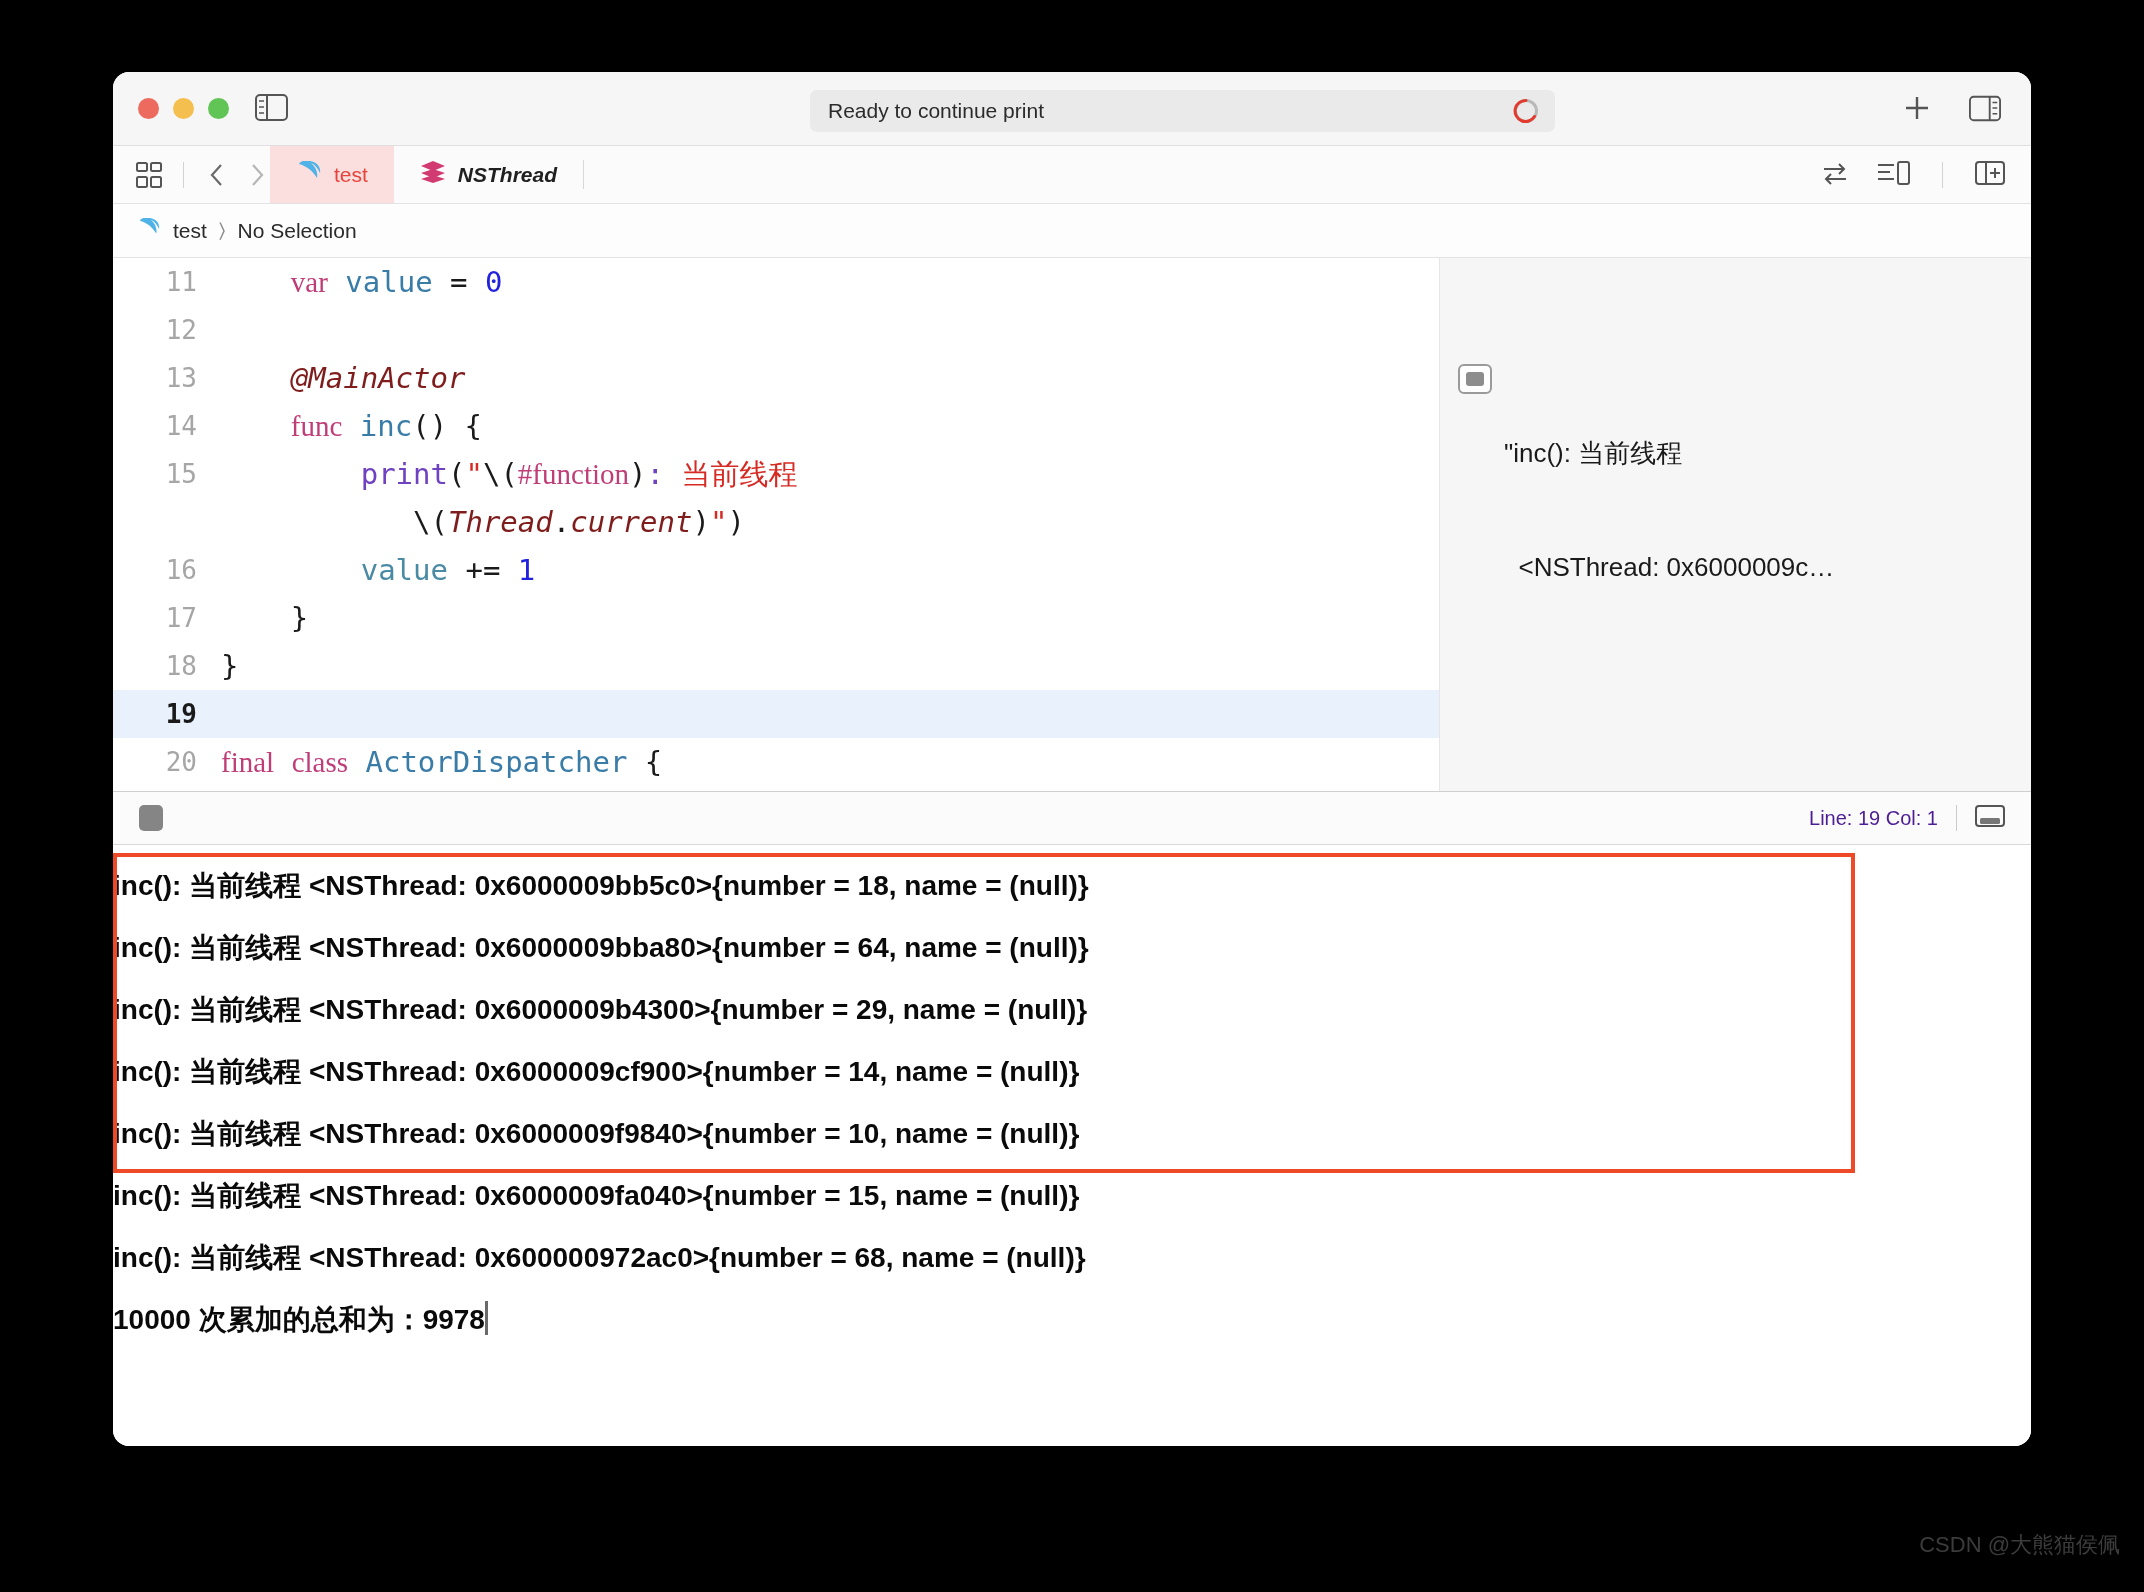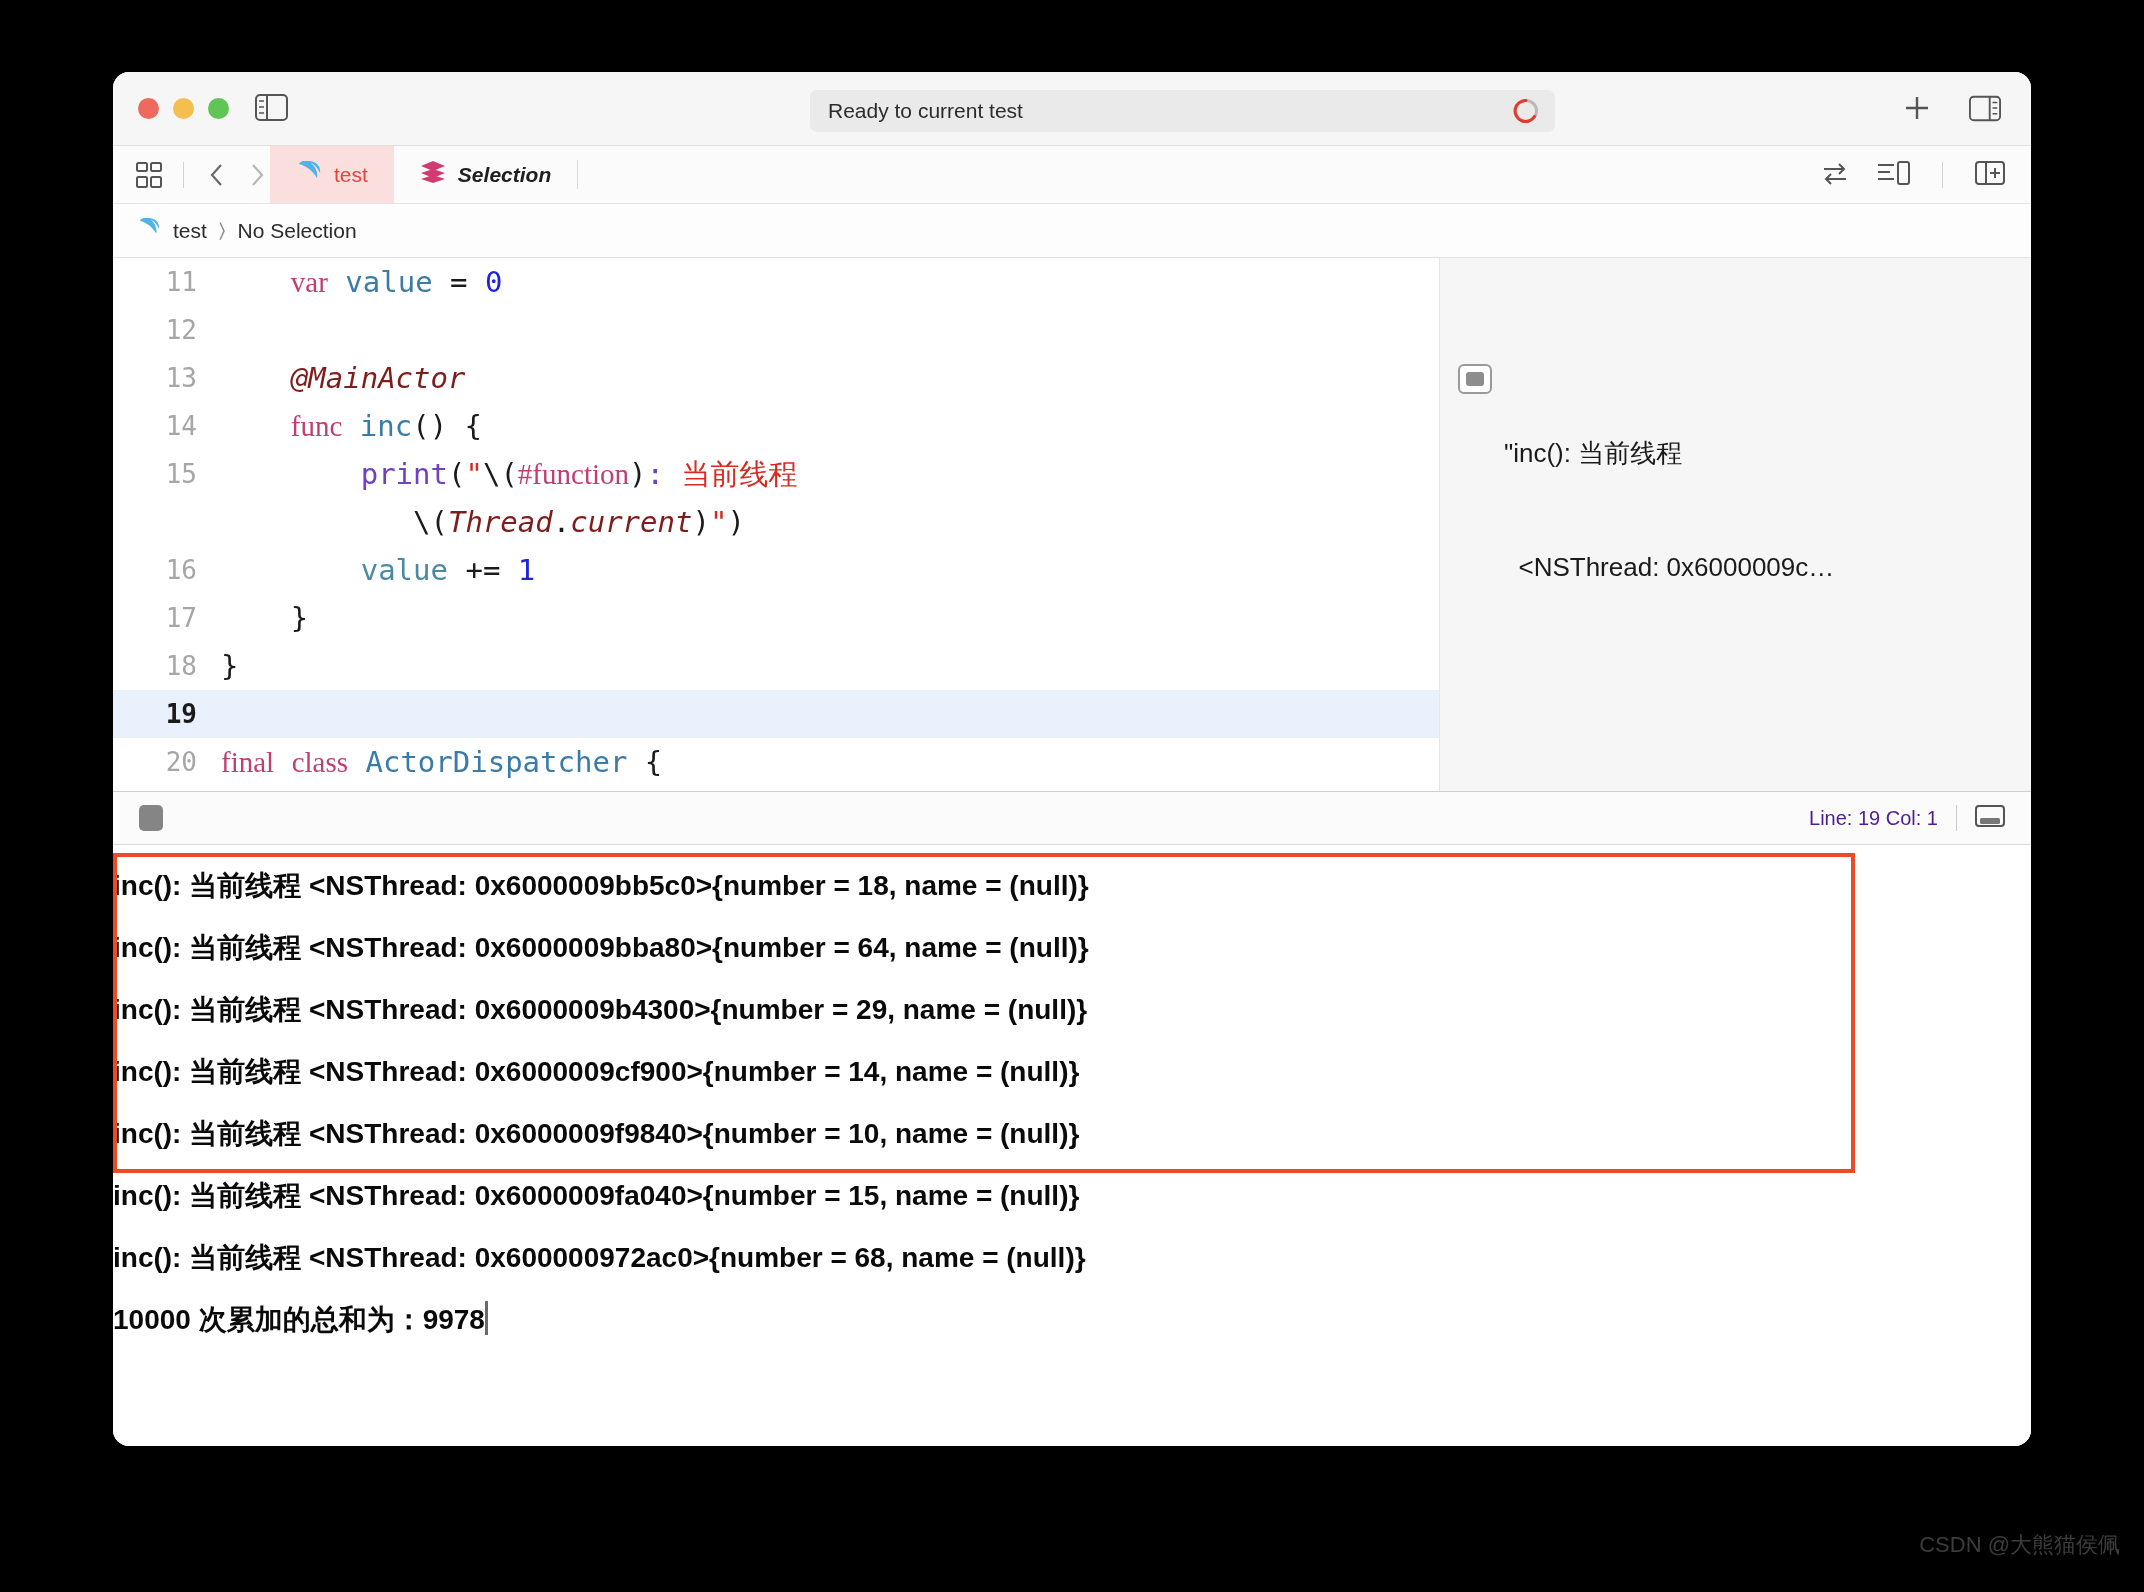--- a/index.html
+++ b/index.html
@@ -348,21 +348,21 @@
         <svg width="33" height="27" viewBox="0 0 33 27">
           <rect x="1" y="1" width="31" height="25" rx="4" fill="none" stroke="#555" stroke-width="2"></rect>
           <line x1="12" y1="1" x2="12" y2="26" stroke="#555" stroke-width="2"></line>
           <line x1="4" y1="7" x2="9" y2="7" stroke="#555" stroke-width="1.6"></line>
           <line x1="4" y1="13" x2="9" y2="13" stroke="#555" stroke-width="1.6"></line>
           <line x1="4" y1="19" x2="9" y2="19" stroke="#555" stroke-width="1.6"></line>
         </svg>
       </div>
 
       <div class="statusbar">
-        <div class="statusbar-text">Ready to current test</div>
+        <div class="statusbar-text">Ready to continue print</div>
         <div class="status-spinner">
           <svg width="26" height="26" viewBox="0 0 26 26">
             <circle cx="13" cy="13" r="10.5" fill="none" stroke="#b9b9b9" stroke-width="3"></circle>
             <path d="M13 2.5 A10.5 10.5 0 1 0 21.5 18.5" fill="none" stroke="#e23b2e" stroke-width="3" stroke-linecap="round"></path>
           </svg>
         </div>
       </div>
 
       <div class="tb-right">
         <div class="tb-btn">
@@ -416,21 +416,21 @@
       </div>
 
       <div class="tab dispatch">
         <span>
           <svg width="26" height="24" viewBox="0 0 26 24">
             <path d="M13 1 L25 6 L13 11 L1 6 Z" fill="#d13b72"></path>
             <path d="M13 9 L25 13 L13 18 L1 13 Z" fill="#d13b72"></path>
             <path d="M13 15 L25 19 L13 23 L1 19 Z" fill="#d13b72"></path>
           </svg>
         </span>
-        <span>Selection</span>
+        <span>NSThread</span>
       </div>
 
       <div class="tab-sep"></div>
 
       <div class="tabbar-right">
         <div>
           <svg width="30" height="26" viewBox="0 0 30 26">
             <path d="M4 9 H24 M19 4 L24 9 L19 14" fill="none" stroke="#555" stroke-width="2"></path>
             <path d="M26 19 H6 M11 14 L6 19 L11 24" fill="none" stroke="#555" stroke-width="2"></path>
           </svg>

